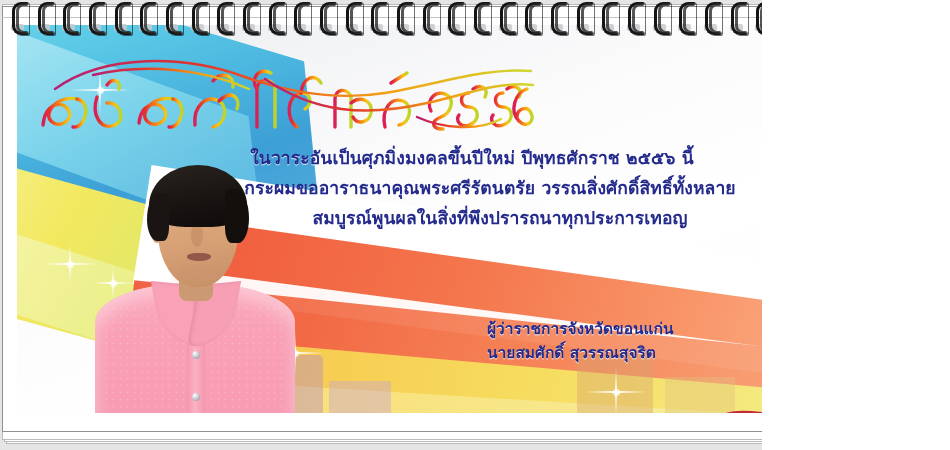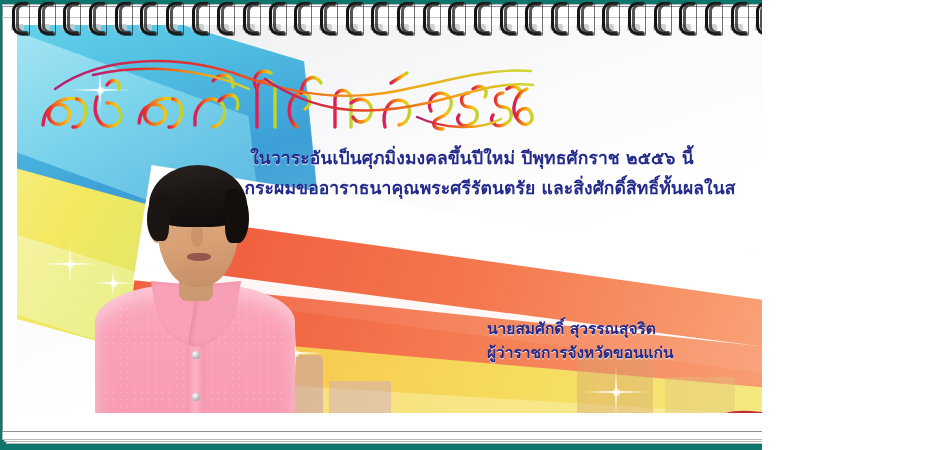--- a/index.html
+++ b/index.html
@@ -1,19 +1,19 @@
 <!DOCTYPE html>
 <html><head>
 <meta charset="utf-8">
 <style>
   html,body{margin:0;padding:0;background:#ffffff;}
   body{width:950px;height:450px;overflow:hidden;font-family:"DejaVu Sans","Liberation Sans",sans-serif;}
 
   
-  #notepad{position:relative;width:762px;height:450px;background:#0f766e;overflow:hidden;}
+  #notepad{position:relative;width:762px;height:450px;background:#e5e5e5;overflow:hidden;}
 
   
   .stack{position:absolute;background:#ffffff;border:1px solid #b9b9bd;}
   .stack.s1{left:6px;top:8px;width:936px;height:434px;}
   .stack.s2{left:4px;top:6px;width:936px;height:434px;}
   .stack.s3{left:2px;top:4px;width:936px;height:434px;}
 
   
   #page{position:absolute;left:2px;top:6px;width:924px;height:424px;
         background:#ffffff;border:1px solid #8f8f95;overflow:hidden;}
@@ -434,26 +434,27 @@
             </g>
           </svg>
         </div>
         <div class="spark" style="left:52px;top:22px;width:46px;height:46px;">
             <i></i>
           </div>
       </div>
 
       <div id="message">
         <div class="msg-line l1">ในวาระอันเป็นศุภมิ่งมงคลขึ้นปีใหม่ ปีพุทธศักราช ๒๕๕๖ นี้</div>
-        <div class="msg-line l2">กระผมขออาราธนาคุณพระศรีรัตนตรัย และสิ่งศักดิ์สิทธิ์ทั้นผลในส</div>
+        <div class="msg-line l2">กระผมขออาราธนาคุณพระศรีรัตนตรัย วรรณสิ่งศักดิ์สิทธิ์ทั้งหลาย</div>
+        <div class="msg-line l4">สมบูรณ์พูนผลในสิ่งที่พึงปรารถนาทุกประการเทอญ</div>
       </div>
 
       <div id="signature">
+        <div class="sig-line">ผู้ว่าราชการจังหวัดขอนแก่น</div>
         <div class="sig-line">นายสมศักดิ์ สุวรรณสุจริต</div>
-        <div class="sig-line">ผู้ว่าราชการจังหวัดขอนแก่น</div>
       </div>
 
     </div>
   </div>
 
   <div id="binding-rule"></div>
   <div id="spiral-bar">
       <div class="spiral" style="left: 10px;">
         <div class="shadow"></div>
         <div class="wire"></div>

